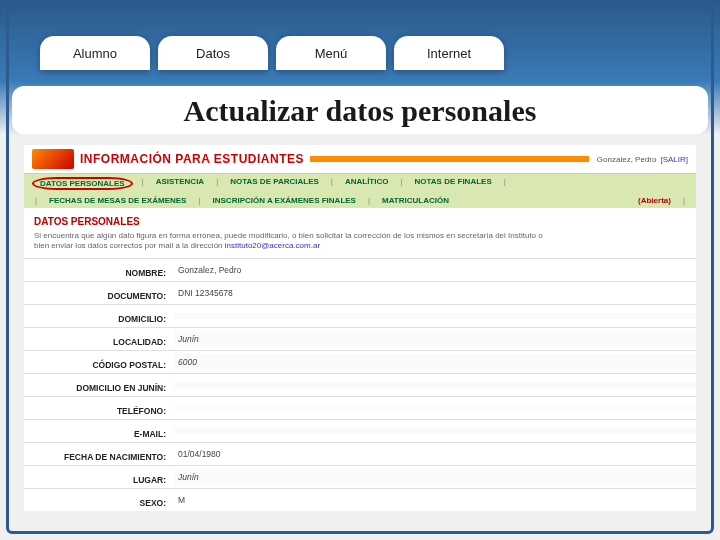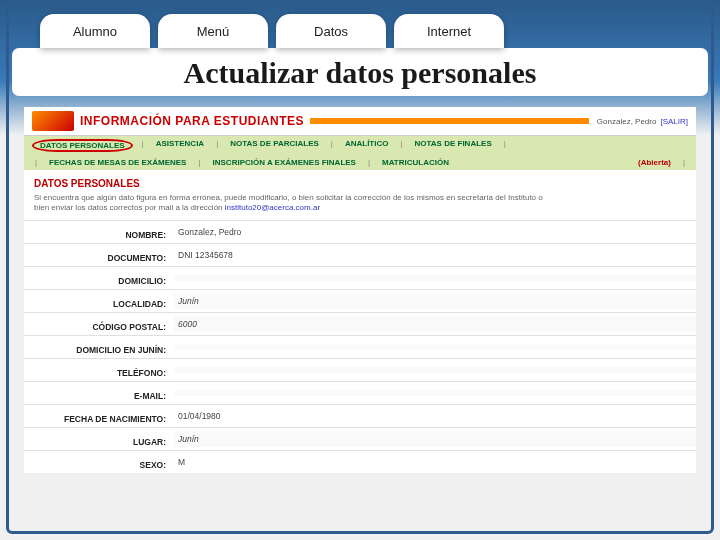--- a/index.html
+++ b/index.html
@@ -14,40 +14,41 @@
     position: absolute;
     inset: 6px;
     border: 3px solid #2d5a8f;
     border-radius: 6px;
     background: transparent;
     pointer-events: none;
   }
   .tabs {
     display: flex;
     gap: 8px;
-    padding: 14px 0 0 40px;
+    padding: 14px 0 16px 40px;
+    margin-top: 22px;
   }
   .tab {
     width: 110px;
     height: 34px;
     background: #fff;
     border-radius: 14px 14px 0 0;
     display: flex;
     align-items: center;
     justify-content: center;
     font-size: 13px;
     color: #222;
     box-shadow: 0 2px 6px rgba(0,0,0,0.3);
   }
   .title-bar {
     background: #fff;
     margin: 0 12px;
     padding: 8px 0 6px;
     text-align: center;
-    border-radius: 7px;
+    border-radius: 12px;
   }
   .title-bar h1 {
     font-family: "Times New Roman", serif;
     font-size: 30px;
     font-weight: 600;
     color: #1a1a1a;
   }
   .embed {
     margin: 4px 24px 0;
     background: #fff;
@@ -131,24 +132,24 @@
   }
 </style>
 </head>
 <body>
 
 <div class="tabs">
   <div class="tab">
       <span>Alumno</span>
     </div>
   <div class="tab">
+      <span>Datos</span>
+    </div>
+  <div class="tab">
       <span>Menú</span>
-    </div>
-  <div class="tab">
-      <span>Datos</span>
     </div>
   <div class="tab">
       <span>Internet</span>
     </div>
 </div>
 
 <div class="title-bar">
   <h1>Actualizar datos personales</h1>
 </div>
 

